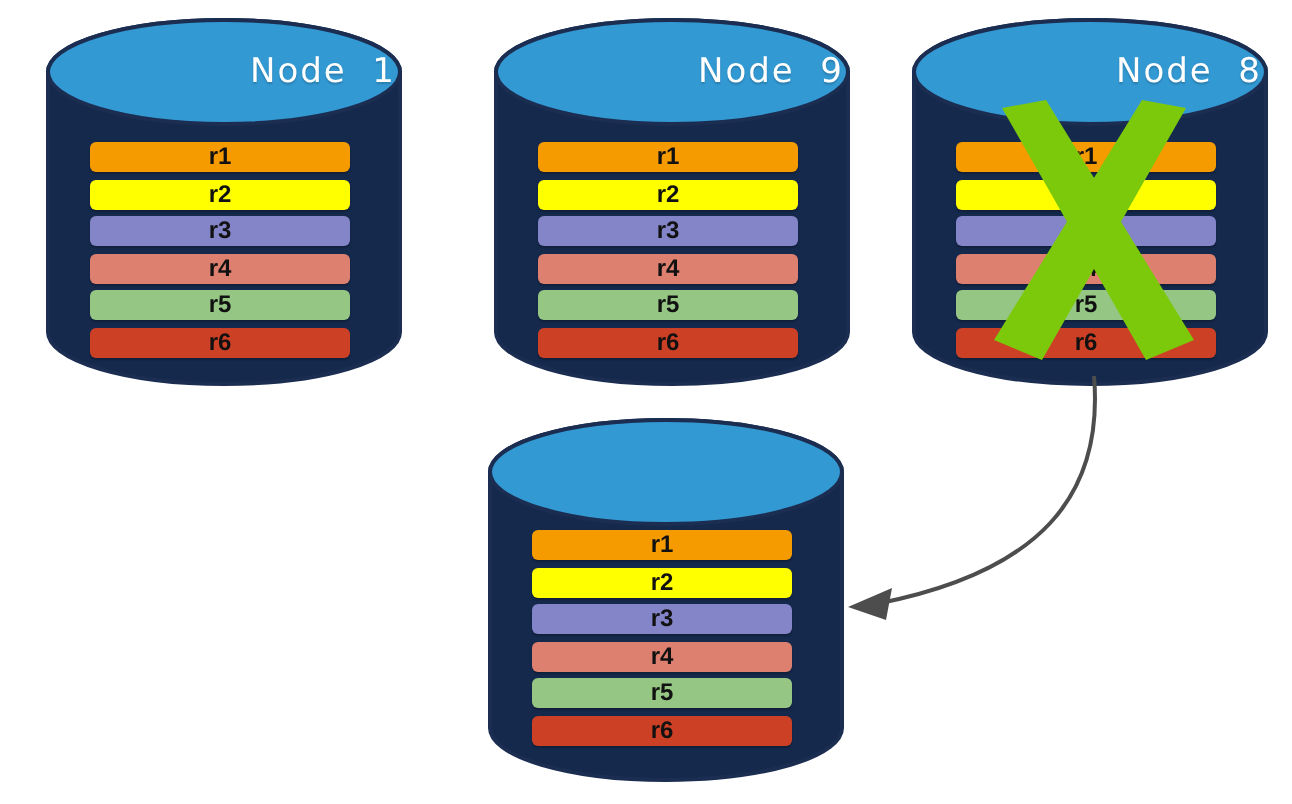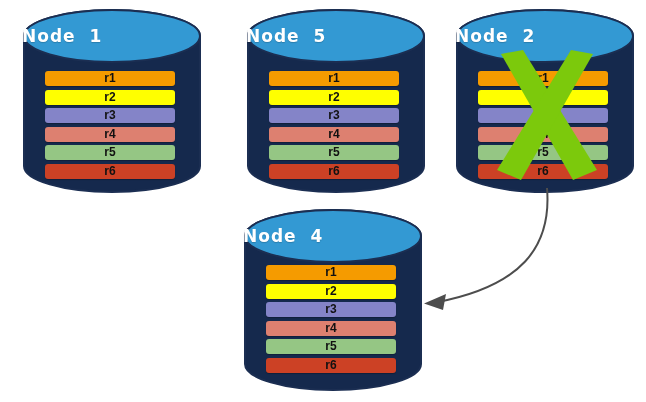--- a/index.html
+++ b/index.html
@@ -10,23 +10,23 @@
     overflow:hidden;
     position:relative;
   }
   #stage{position:absolute;left:0;top:0;width:646px;height:402px;}
 
   
   .node{position:absolute;}
   .cyl-svg{position:absolute;left:0;top:0;overflow:visible;}
   .node-title{
     position:absolute;left:0;right:0;
-    text-align:left;
+    text-align:right;
     color:#ffffff;
-    font-weight:bold;
+    font-weight:normal;
     letter-spacing:1px;
     font-family:"DejaVu Sans", sans-serif;
     white-space:pre;
     text-shadow:0 1px 1px rgba(0,0,0,.18);
   }
   .rows{position:absolute;left:0;right:0;}
   .row{
     position:relative;
     margin:0 auto;
     border-radius:3px;
@@ -81,21 +81,21 @@
     </div>
     <div class="node" style="left: 246px; top: 8px; width: 176px; height: 182px;">
       <svg class="cyl-svg" width="180" height="188" viewBox="-2 -2 180 188">
         <path d="M 0 26
      L 0 156
      A 88 26 0 0 0 176 156
      L 176 26
      A 88 26 0 0 0 0 26 Z" fill="#15294d" stroke="#1b2e52" stroke-width="2"></path>
         <ellipse cx="88" cy="26" rx="88" ry="26" fill="#3399d3" stroke="#1b2e52" stroke-width="2"></ellipse>
       </svg>
-      <div class="node-title" style="top: 20px; font-size: 17px; line-height: 17px;">Node  5</div>
+      <div class="node-title" style="top: 20px; font-size: 17px; line-height: 17px;">Node  9</div>
       <div class="rows" style="top: 63px;">
         <div class="row" style="width: 130px; height: 15px; line-height: 15px; font-size: 12px; background: rgb(245, 155, 0); margin-bottom: 3.5px;">
           <span>r1</span>
         </div>
         <div class="row" style="width: 130px; height: 15px; line-height: 15px; font-size: 12px; background: rgb(255, 255, 0); margin-bottom: 3.5px;">
           <span>r2</span>
         </div>
         <div class="row" style="width: 130px; height: 15px; line-height: 15px; font-size: 12px; background: rgb(132, 132, 200); margin-bottom: 3.5px;">
           <span>r3</span>
         </div>
@@ -112,21 +112,21 @@
     </div>
     <div class="node" style="left: 455px; top: 8px; width: 176px; height: 182px;">
       <svg class="cyl-svg" width="180" height="188" viewBox="-2 -2 180 188">
         <path d="M 0 26
      L 0 156
      A 88 26 0 0 0 176 156
      L 176 26
      A 88 26 0 0 0 0 26 Z" fill="#15294d" stroke="#1b2e52" stroke-width="2"></path>
         <ellipse cx="88" cy="26" rx="88" ry="26" fill="#3399d3" stroke="#1b2e52" stroke-width="2"></ellipse>
       </svg>
-      <div class="node-title" style="top: 20px; font-size: 17px; line-height: 17px;">Node  2</div>
+      <div class="node-title" style="top: 20px; font-size: 17px; line-height: 17px;">Node  8</div>
       <div class="rows" style="top: 63px;">
         <div class="row" style="width: 130px; height: 15px; line-height: 15px; font-size: 12px; background: rgb(245, 155, 0); margin-bottom: 3.5px;">
           <span>r1</span>
         </div>
         <div class="row" style="width: 130px; height: 15px; line-height: 15px; font-size: 12px; background: rgb(255, 255, 0); margin-bottom: 3.5px;">
           <span>r2</span>
         </div>
         <div class="row" style="width: 130px; height: 15px; line-height: 15px; font-size: 12px; background: rgb(132, 132, 200); margin-bottom: 3.5px;">
           <span>r3</span>
         </div>
@@ -143,21 +143,20 @@
     </div>
     <div class="node" style="left: 243px; top: 208px; width: 176px; height: 180px;">
       <svg class="cyl-svg" width="180" height="186" viewBox="-2 -2 180 186">
         <path d="M 0 26
      L 0 154
      A 88 26 0 0 0 176 154
      L 176 26
      A 88 26 0 0 0 0 26 Z" fill="#15294d" stroke="#1b2e52" stroke-width="2"></path>
         <ellipse cx="88" cy="26" rx="88" ry="26" fill="#3399d3" stroke="#1b2e52" stroke-width="2"></ellipse>
       </svg>
-      <div class="node-title" style="top: 20px; font-size: 17px; line-height: 17px;">Node  4</div>
       <div class="rows" style="top: 57px;">
         <div class="row" style="width: 130px; height: 15px; line-height: 15px; font-size: 12px; background: rgb(245, 155, 0); margin-bottom: 3.5px;">
           <span>r1</span>
         </div>
         <div class="row" style="width: 130px; height: 15px; line-height: 15px; font-size: 12px; background: rgb(255, 255, 0); margin-bottom: 3.5px;">
           <span>r2</span>
         </div>
         <div class="row" style="width: 130px; height: 15px; line-height: 15px; font-size: 12px; background: rgb(132, 132, 200); margin-bottom: 3.5px;">
           <span>r3</span>
         </div>

